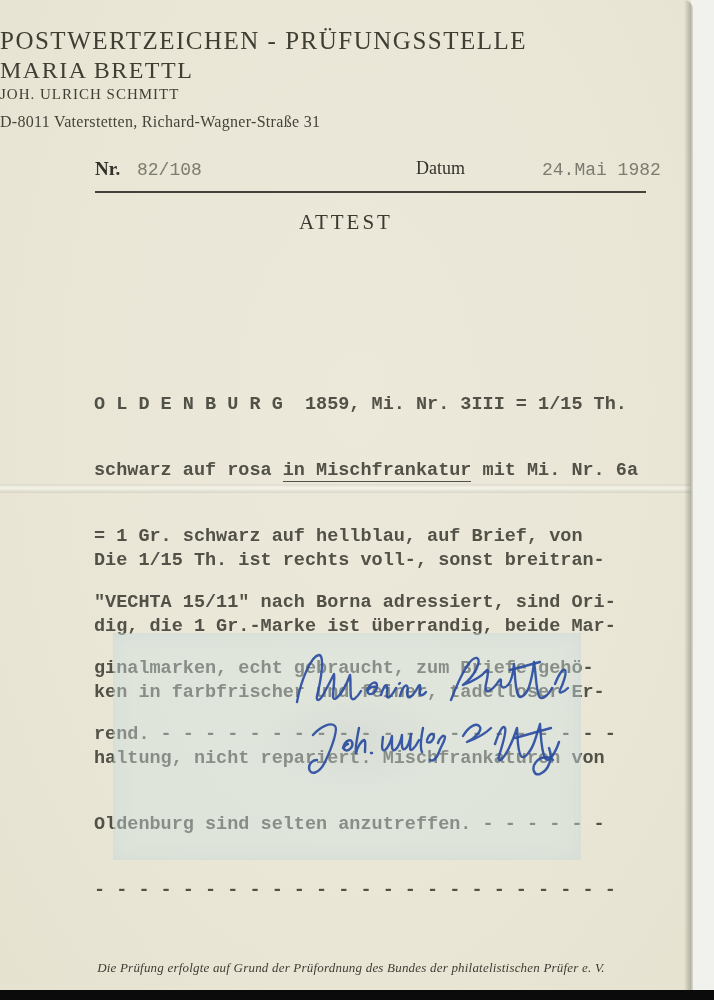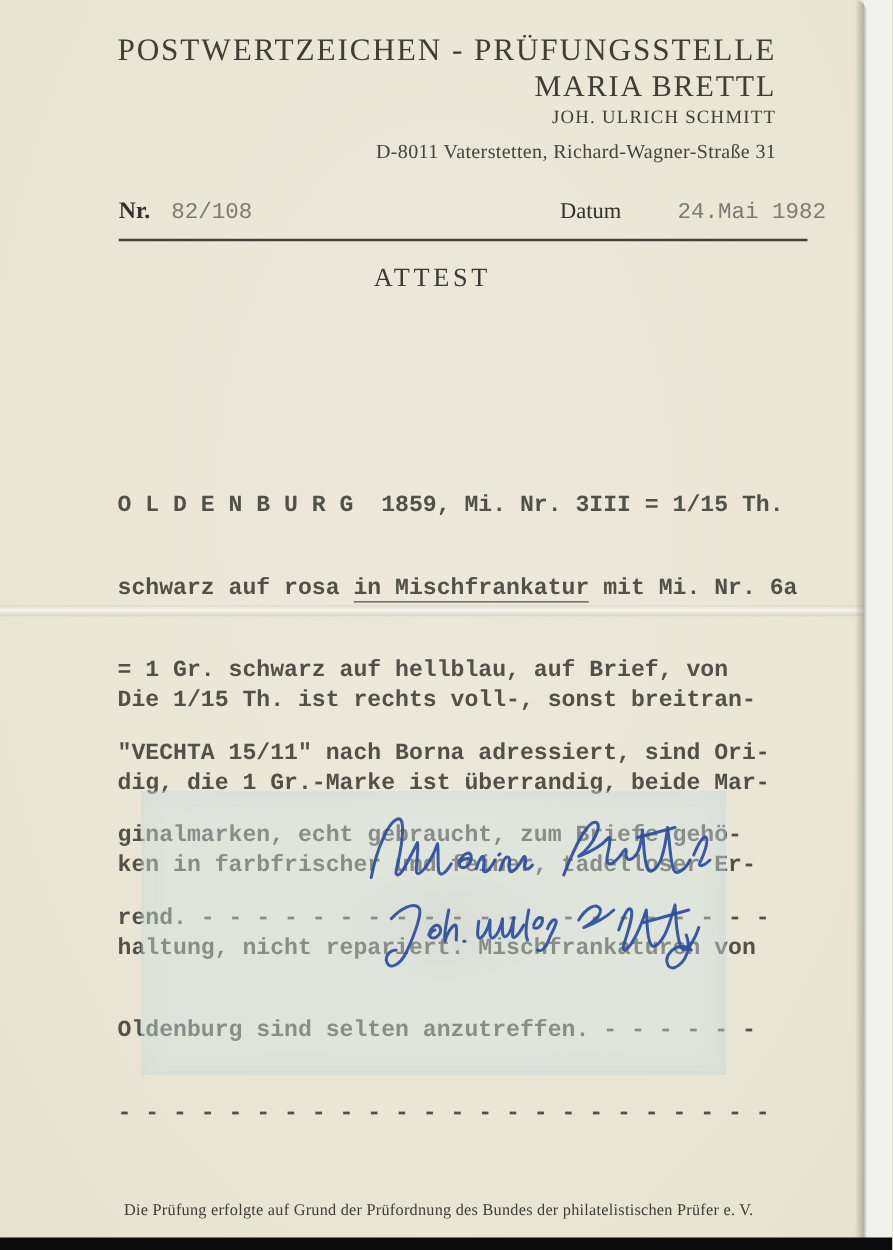--- a/index.html
+++ b/index.html
@@ -14,21 +14,21 @@
   
   .scan-strip{position:absolute;top:0;right:0;width:23px;height:1000px;background:#f1f2ee;}
   .paper-edge{position:absolute;top:0;left:684px;width:9px;height:1000px;
     background:linear-gradient(to right, rgba(0,0,0,0) 0%, rgba(95,95,78,0.38) 75%, rgba(60,60,48,0.15) 100%);
     border-top-right-radius:10px;}
   .scan-bar{position:absolute;left:0;top:990px;width:714px;height:10px;background:#0b0b0b;}
   
   .crease{position:absolute;left:0;top:484px;width:692px;height:9px;
     background:linear-gradient(to bottom, rgba(110,108,88,0.10) 0%, rgba(255,255,248,0.55) 45%, rgba(95,93,75,0.13) 100%);}
   
-  .lh{position:absolute;left:0;width:621px;text-align:right;color:#3f3e33;}
+  .lh{position:absolute;left:0;width:621px;text-align:left;color:#3f3e33;}
   .lh1{top:27px;font-size:25px;letter-spacing:1.5px;}
   .lh2{top:57px;font-size:24px;letter-spacing:1.5px;}
   .lh3{top:86px;font-size:15px;letter-spacing:1px;}
   .lh4{top:113px;font-size:16px;letter-spacing:0.3px;color:#45443a;}
   
   .ref-label{position:absolute;font-size:19px;font-weight:bold;color:#33322a;}
   .ref-typed{position:absolute;font-family:"Liberation Mono", monospace;font-size:18px;color:#7c7b6f;white-space:pre;}
   .rule{position:absolute;left:95px;top:191px;width:551px;height:2px;background:#43423a;}
   .attest{position:absolute;left:0;top:210px;width:692px;text-align:center;
     font-size:21px;letter-spacing:3px;color:#3b3a30;}
@@ -44,35 +44,35 @@
     box-shadow:inset 0 0 18px rgba(170,195,200,0.25);}
   .photo-blob{position:absolute;left:260px;top:690px;width:190px;height:100px;border-radius:50%;
     background:radial-gradient(ellipse, rgba(150,160,160,0.12), rgba(150,160,160,0) 70%);}
   
   .sig-svg{position:absolute;left:283px;top:640px;}
   .sig-svg path{fill:none;stroke:#2c4da0;stroke-width:2.4;stroke-linecap:round;stroke-linejoin:round;opacity:0.93;}
   
   .photo-note{position:absolute;left:94px;top:932px;
     font-family:"Liberation Mono", monospace;font-size:18.5px;color:#6f6e63;white-space:pre;}
   .legal{position:absolute;left:0;top:960px;width:702px;text-align:center;
-    font-size:13px;color:#3e3d33;letter-spacing:0.2px;}
+    font-size:13px;color:#3e3d33;letter-spacing:0.2px;font-style:italic;}
 </style>
 </head>
 <body>
 
 <div id="page">
 
   <div class="lh lh1">POSTWERTZEICHEN - PRÜFUNGSSTELLE</div>
   <div class="lh lh3">JOH. ULRICH SCHMITT</div>
   <div class="lh lh2">MARIA BRETTL</div>
   <div class="lh lh4">D-8011 Vaterstetten, Richard-Wagner-Straße 31</div>
 
   <span class="ref-label" style="left:95px;top:158px;">Nr.</span>
   <span class="ref-typed" style="left:137px;top:160px;">82/108</span>
-  <span class="ref-label" style="left:448px;top:158px;font-weight:normal;font-size:18px;">Datum</span>
+  <span class="ref-label" style="left:416px;top:158px;font-weight:normal;font-size:18px;">Datum</span>
   <span class="ref-typed" style="left:494px;top:160px;margin-left:48px;">24.Mai 1982</span>
 
   <div class="rule"></div>
 
   <div class="attest">ATTEST</div>
 
   <div class="typed" style="top:350px;">
     <div>O L D E N B U R G  1859, Mi. Nr. 3III = 1/15 Th.</div>
     <div><span>schwarz auf rosa </span><span class="u">in Mischfrankatur</span><span> mit Mi. Nr. 6a</span></div>
     <div>= 1 Gr. schwarz auf hellblau, auf Brief, von</div>

